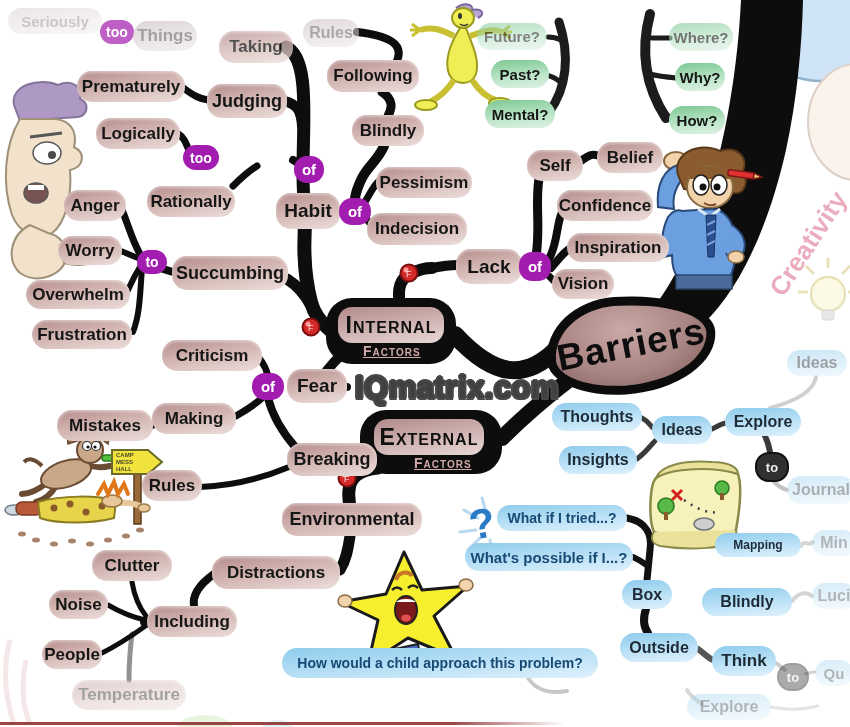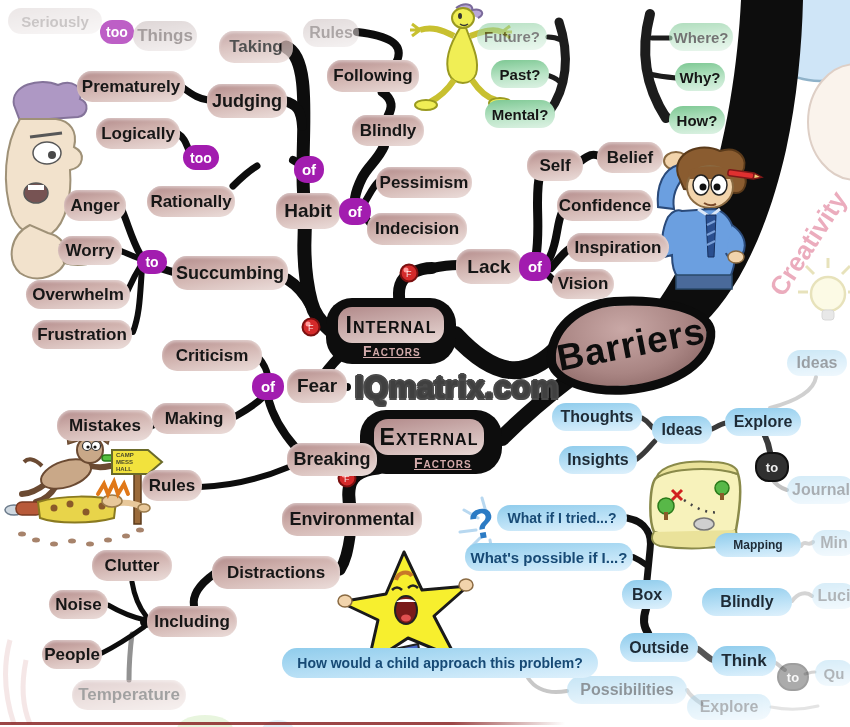--- a/index.html
+++ b/index.html
@@ -358,18 +358,17 @@
     <div class="bubble blue" style="left: 787px; top: 350px; width: 60px; height: 26px; font-size: 16px; opacity: 0.45;">Ideas</div>
     <div class="bubble blue" style="left: 715px; top: 533px; width: 86px; height: 24px; font-size: 12px;">Mapping</div>
     <div class="bubble blue" style="left: 812px; top: 530px; width: 44px; height: 26px; font-size: 16px; opacity: 0.35;">Min</div>
     <div class="bubble blue" style="left: 702px; top: 588px; width: 90px; height: 28px; font-size: 16px;">Blindly</div>
     <div class="bubble blue" style="left: 812px; top: 583px; width: 44px; height: 26px; font-size: 16px; opacity: 0.35;">Luci</div>
     <div class="bubble blue" style="left: 622px; top: 580px; width: 50px; height: 29px; font-size: 16px;">Box</div>
     <div class="bubble blue" style="left: 620px; top: 633px; width: 78px; height: 29px; font-size: 16px;">Outside</div>
     <div class="bubble blue" style="left: 712px; top: 646px; width: 64px; height: 30px; font-size: 17px;">Think</div>
     <div class="bubble darkround" style="left: 777px; top: 663px; width: 28px; height: 24px; font-size: 13px; opacity: 0.4;">to</div>
     <div class="bubble blue" style="left: 815px; top: 660px; width: 38px; height: 26px; font-size: 15px; opacity: 0.35;">Qu</div>
-    <div class="bubble blue" style="left: 567px; top: 676px; width: 120px; height: 28px; font-size: 16px; opacity: 0.5;">Possibilities</div>
     <div class="bubble blue" style="left: 687px; top: 694px; width: 84px; height: 26px; font-size: 16px; opacity: 0.35;">Explore</div>
     <div class="bubble bluedark" style="left: 497px; top: 505px; width: 130px; height: 26px; font-size: 14px;">What if I tried...?</div>
     <div class="bubble bluedark" style="left: 465px; top: 543px; width: 168px; height: 28px; font-size: 15px;">What's possible if I...?</div>
     <div class="bubble bluedark" style="left: 282px; top: 648px; width: 316px; height: 30px; font-size: 14px;">How would a child approach this problem?</div>
   </div>
 
 </body></html>

